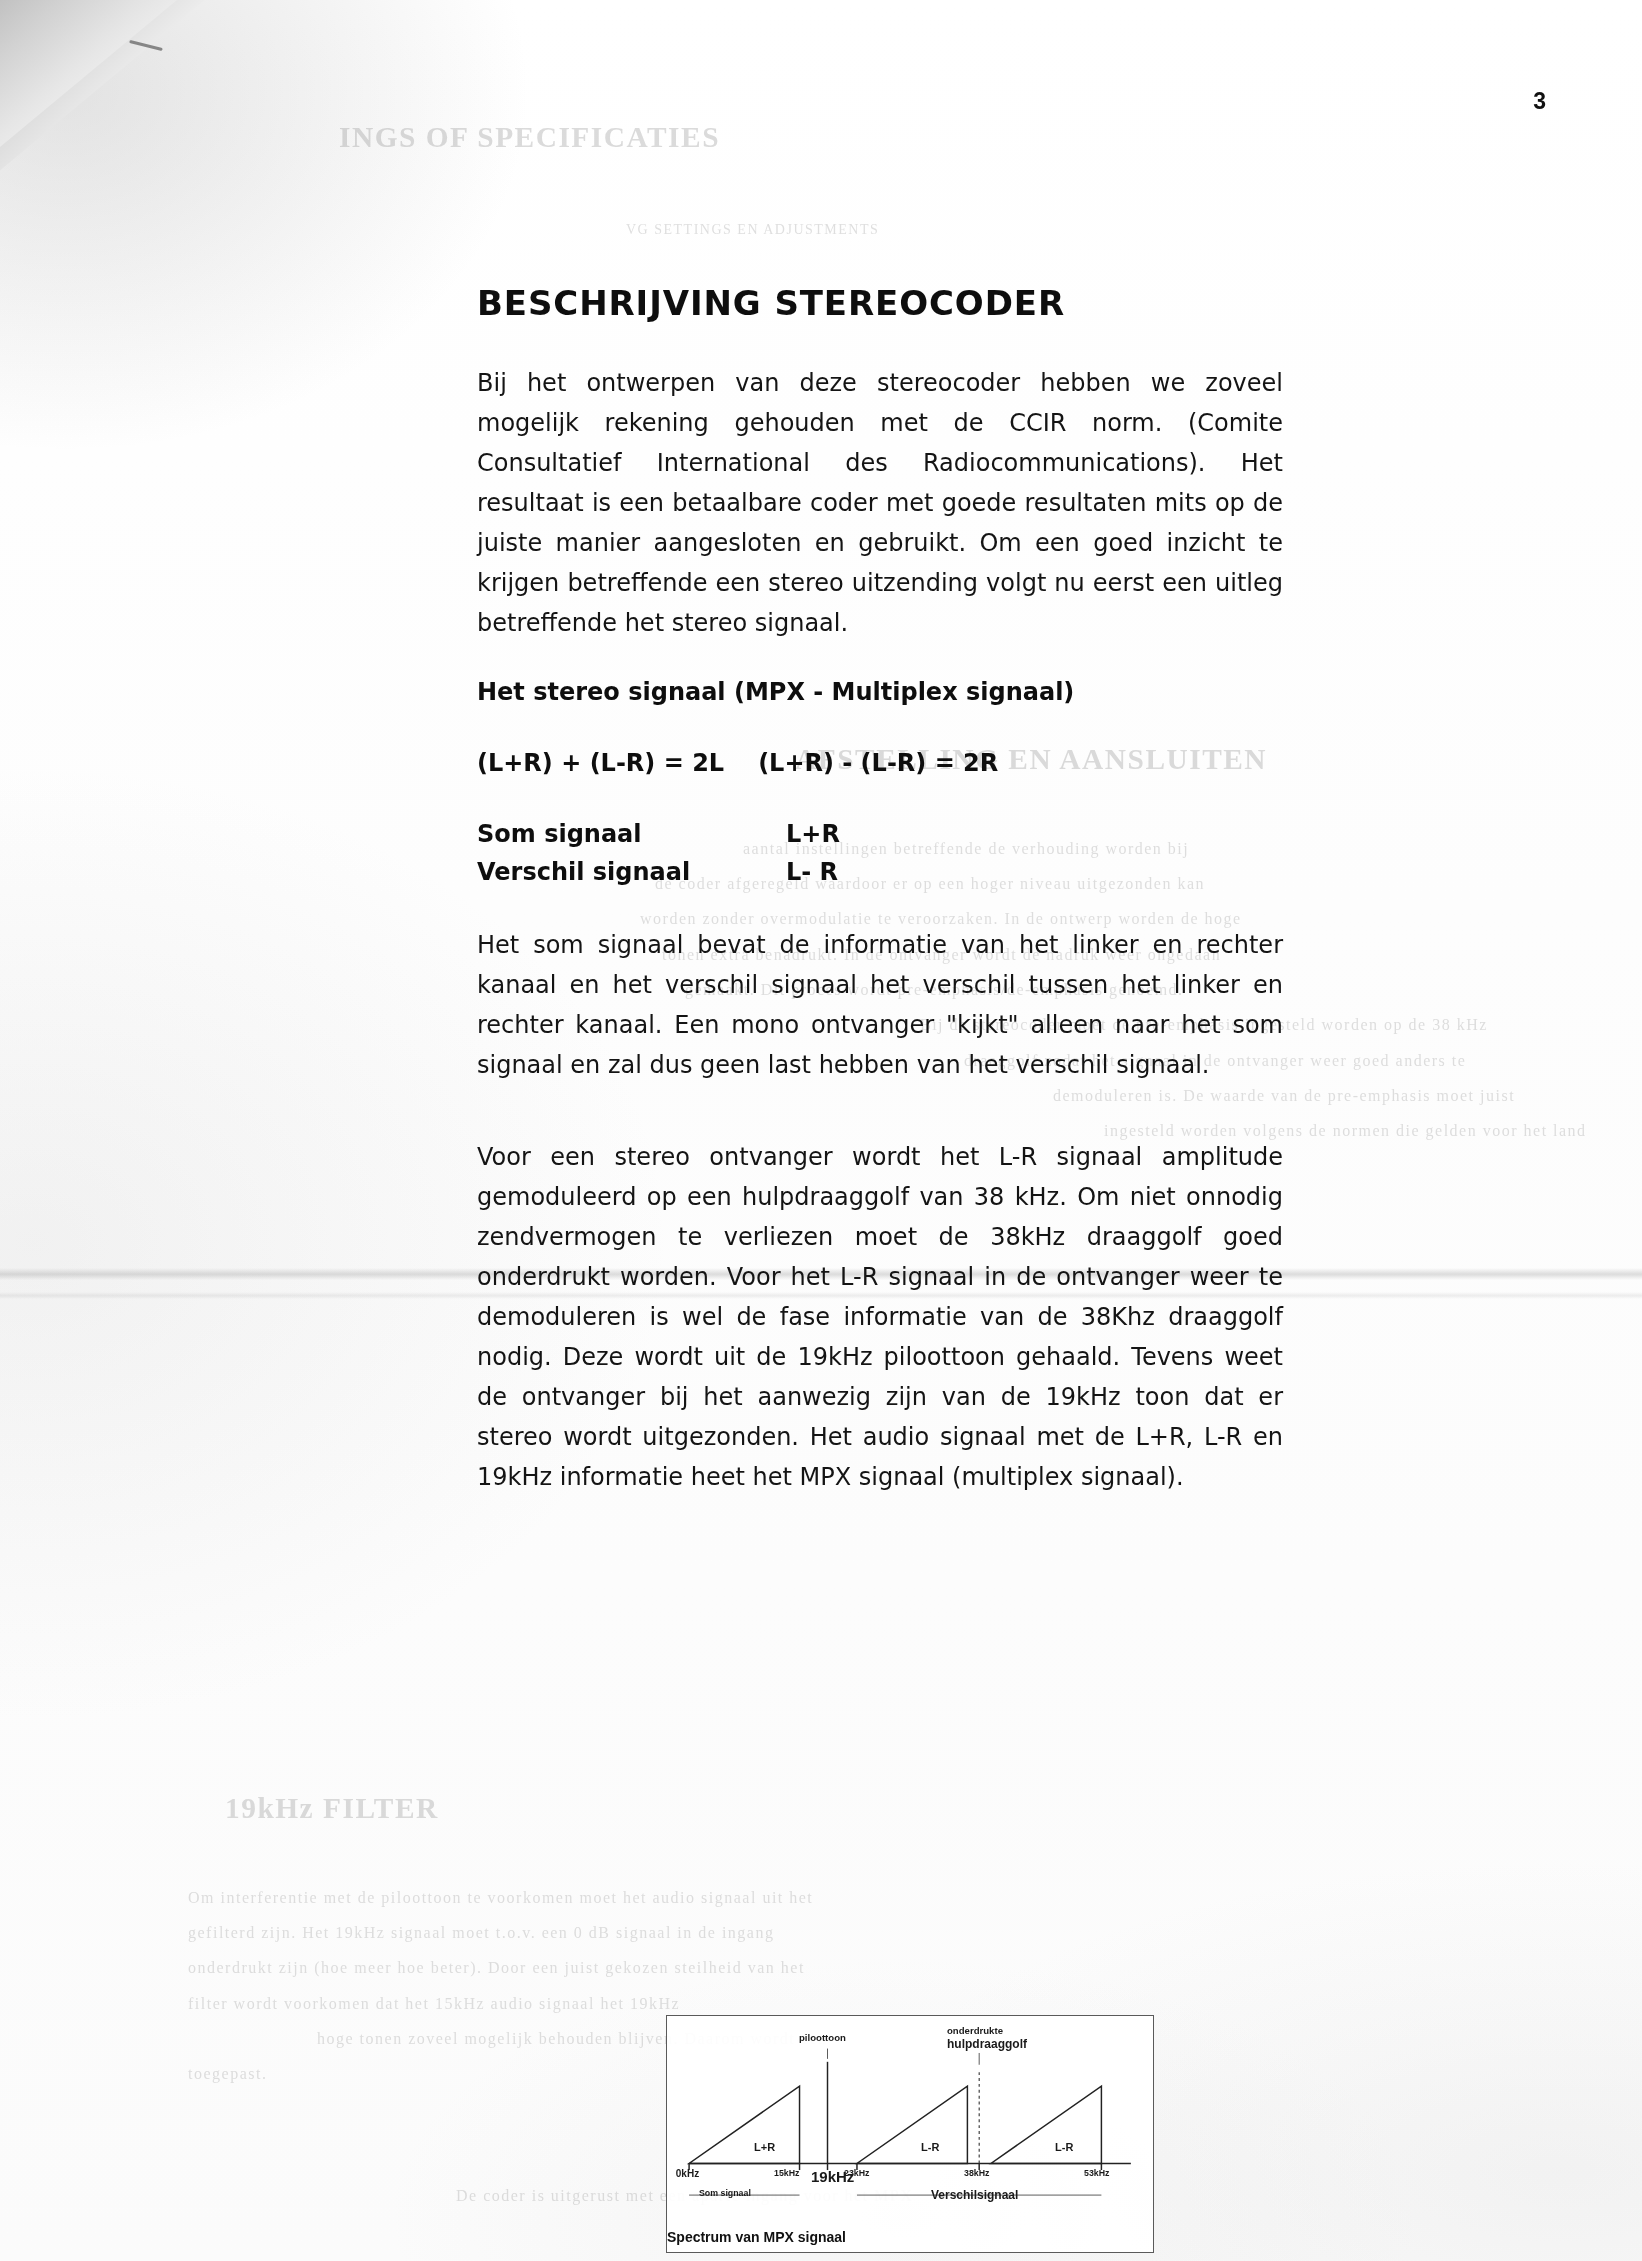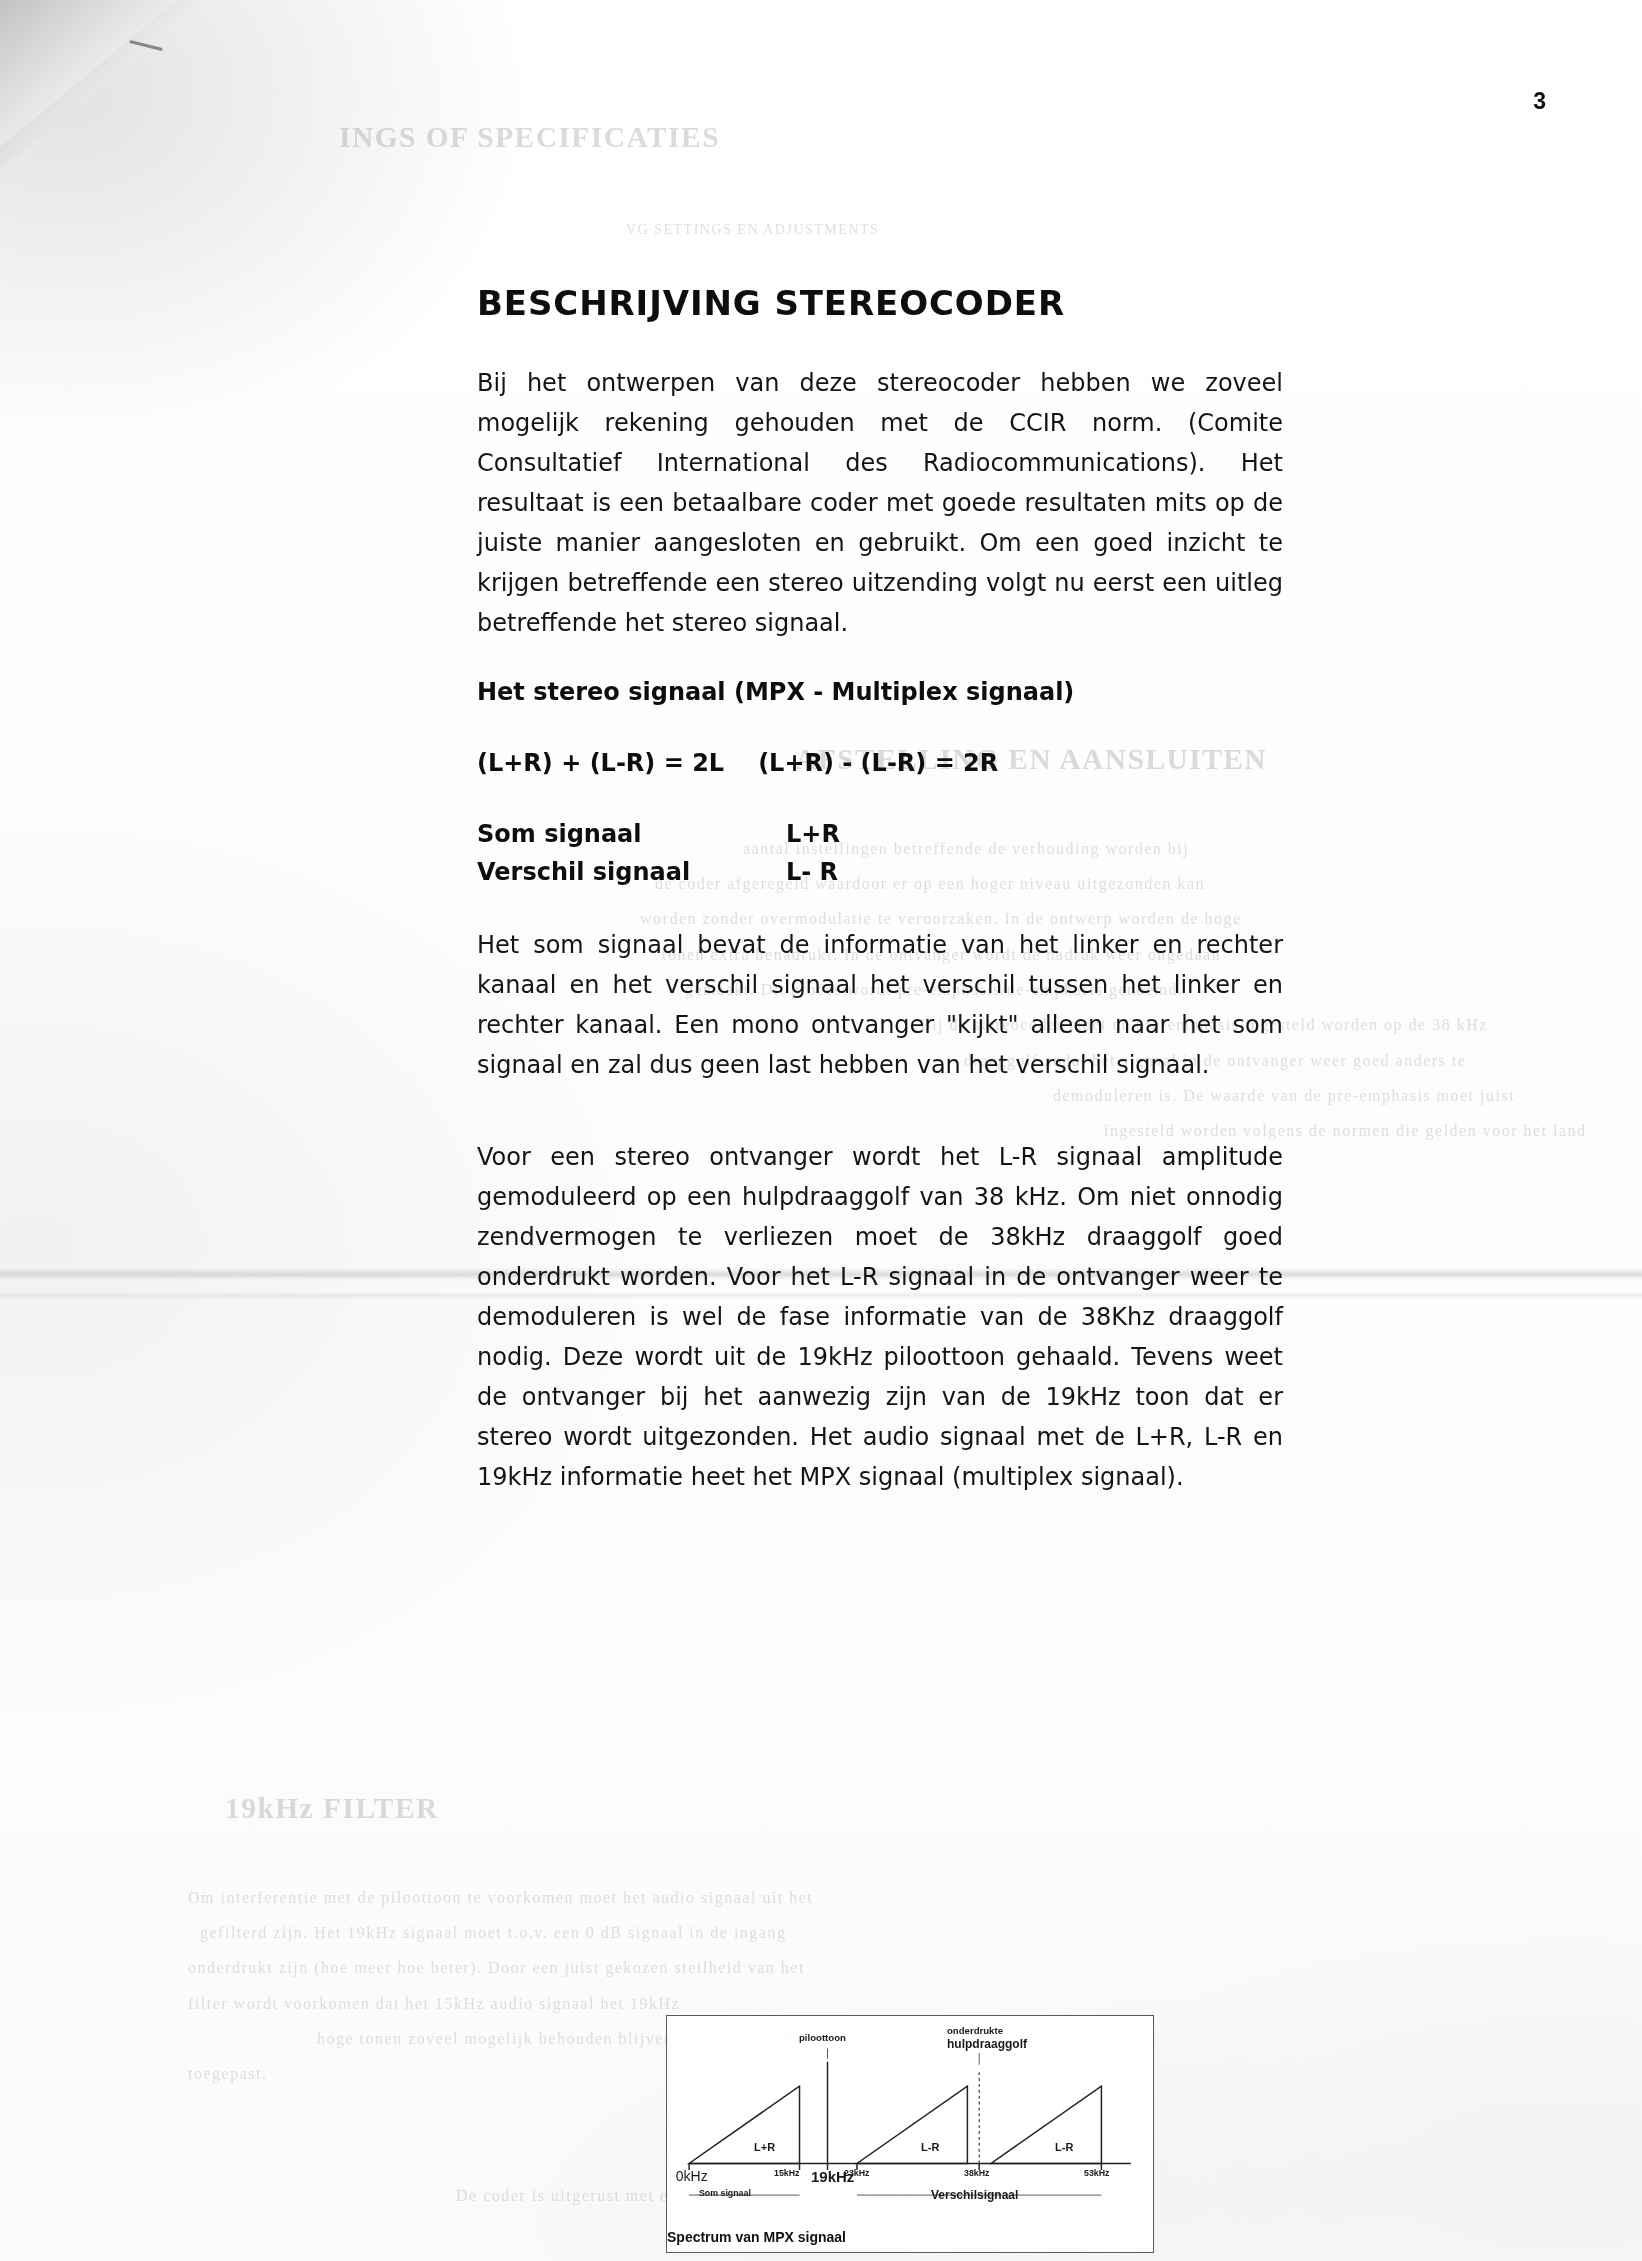--- a/index.html
+++ b/index.html
@@ -181,21 +181,21 @@
   <div class="bleed bleed-body" style="left:685px;  top:973px;">gemaakt. Dit proces wordt pre-emphasis/de-emphasis genoemd.</div>
   <div class="bleed bleed-body" style="left:662px;  top:938px;">tonen extra benadrukt. In de ontvanger wordt de nadruk weer ongedaan</div>
   <div class="bleed bleed-body" style="left:920px; top:1008px;">Bij de stereocoder moet de pre-emphasis ingesteld worden op de 38 kHz</div>
   <div class="bleed bleed-body" style="left:964px; top:1044px;">draaggolf zodat het signaal in de ontvanger weer goed anders te</div>
   <div class="bleed bleed-body" style="left:1053px; top:1079px;">demoduleren is. De waarde van de pre-emphasis moet juist</div>
   <div class="bleed bleed-body" style="left:1104px; top:1114px;">ingesteld worden volgens de normen die gelden voor het land</div>
 
   <div class="bleed bleed-title" style="left:225px; top:1792px;">19kHz FILTER</div>
 
   <div class="bleed bleed-body" style="left:188px; top:1881px;">Om interferentie met de piloottoon te voorkomen moet het audio signaal uit het</div>
-  <div class="bleed bleed-body" style="left:200px; top:1916px;">gefilterd zijn. Het 19kHz signaal moet t.o.v. een 0 dB signaal in de ingang</div>
+  <div class="bleed bleed-body" style="left:188px; top:1916px;">gefilterd zijn. Het 19kHz signaal moet t.o.v. een 0 dB signaal in de ingang</div>
   <div class="bleed bleed-body" style="left:188px; top:1951px;">onderdrukt zijn   (hoe meer hoe beter). Door een juist gekozen steilheid van het</div>
   <div class="bleed bleed-body" style="left:188px; top:1987px;">filter wordt voorkomen dat het 15kHz audio signaal het 19kHz</div>
   <div class="bleed bleed-body" style="left:317px; top:2022px;">hoge tonen zoveel mogelijk behouden blijven. Daarom wordt een</div>
   <div class="bleed bleed-body" style="left:188px; top:2057px;">toegepast.</div>
   <div class="bleed bleed-body" style="left:456px; top:2179px;">De coder is uitgerust met een aparte ingang voor het MPX</div>
 
   <div class="page-number">3</div>
 
   <div class="content">
 
@@ -255,21 +255,21 @@
     </svg>
 
     <div style="position:absolute; left:132px; top:16px; font-size:9.6px; font-weight:700;">piloottoon</div>
     <div style="position:absolute; left:280px; top:8.8px; font-size:9.6px; font-weight:700;">onderdrukte</div>
     <div style="position:absolute; left:280px; top:20.6px; font-size:12px; font-weight:700;">hulpdraaggolf</div>
 
     <div style="position:absolute; left:87px; top:125px; font-size:11px; font-weight:700;">L+R</div>
     <div style="position:absolute; left:254px; top:125px; font-size:11px; font-weight:700;">L-R</div>
     <div style="position:absolute; left:388px; top:125px; font-size:11px; font-weight:700;">L-R</div>
 
-    <div style="position:absolute; left:8.8px;  top:152px; font-size:14px; font-weight:400;">0kHz</div>
+    <div style="position:absolute; left:8.8px;  top:152px; font-size:10px; font-weight:700;">0kHz</div>
     <div style="position:absolute; left:107px; top:152px; font-size:8.8px; font-weight:700;">15kHz</div>
     <div style="position:absolute; left:144px; top:152px; font-size:15px; font-weight:700;">19kHz</div>
     <div style="position:absolute; left:177px; top:152px; font-size:8.8px; font-weight:700;">23kHz</div>
     <div style="position:absolute; left:297px; top:152px; font-size:8.8px; font-weight:700;">38kHz</div>
     <div style="position:absolute; left:417px; top:152px; font-size:8.8px; font-weight:700;">53kHz</div>
 
     <div style="position:absolute; left:32px;  top:172px; font-size:8.8px; font-weight:700;">Som signaal</div>
     <div style="position:absolute; left:264px; top:172px; font-size:12px; font-weight:700;">Verschilsignaal</div>
 
     <div class="fig-caption">Spectrum van MPX signaal</div>

